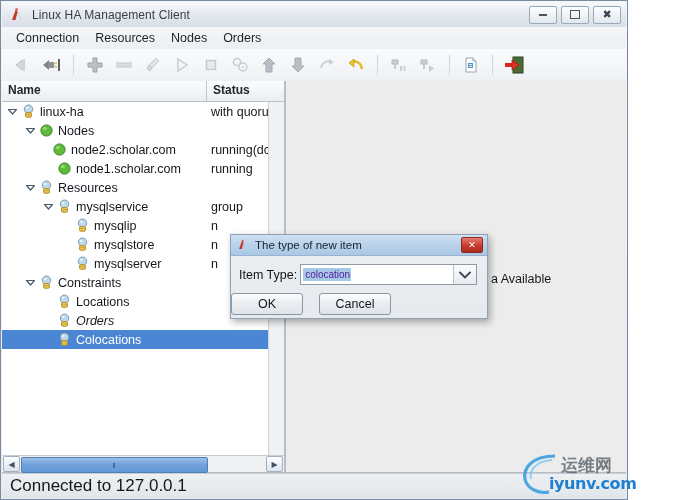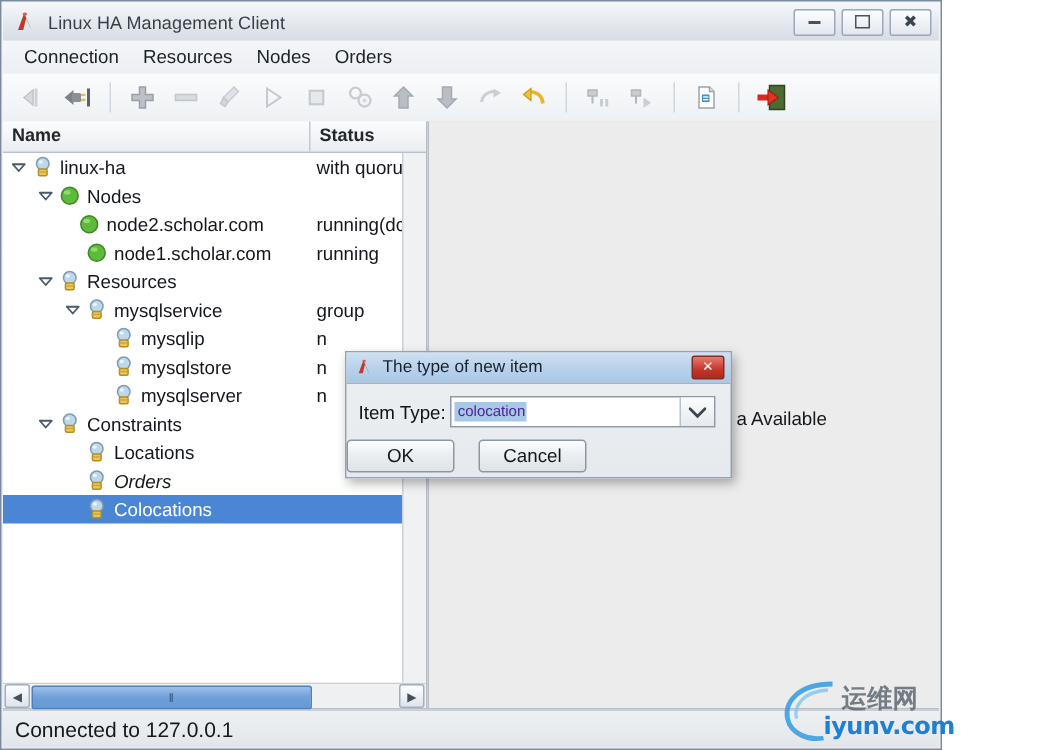--- a/index.html
+++ b/index.html
@@ -151,21 +151,21 @@
     position: absolute; font-size: 12.5px; color: #14181d; white-space: nowrap;
   }
 
   
   .statusbar {
     position: absolute; left: 1px; right: 1px; bottom: 1px; height: 24px;
     background: linear-gradient(180deg,#eef0f3 0%,#e2e6ea 100%);
     border-top: 1px solid #c8ced5;
     display: flex; align-items: center;
   }
-  .status-text { font-size: 14px; color: #14181d; margin-left: 8px; white-space: nowrap; }
+  .status-text { font-size: 17px; color: #14181d; margin-left: 8px; white-space: nowrap; }
 
   
   .watermark {
     position: absolute; right: 4px; bottom: 2px; width: 104px; height: 46px;
     pointer-events: none;
   }
   .wm-cn {
     position: absolute; left: 42px; top: 3px;
     font-size: 17px; font-weight: bold; color: #5f6a72;
     font-family: "DejaVu Sans", sans-serif; letter-spacing: 0px;

